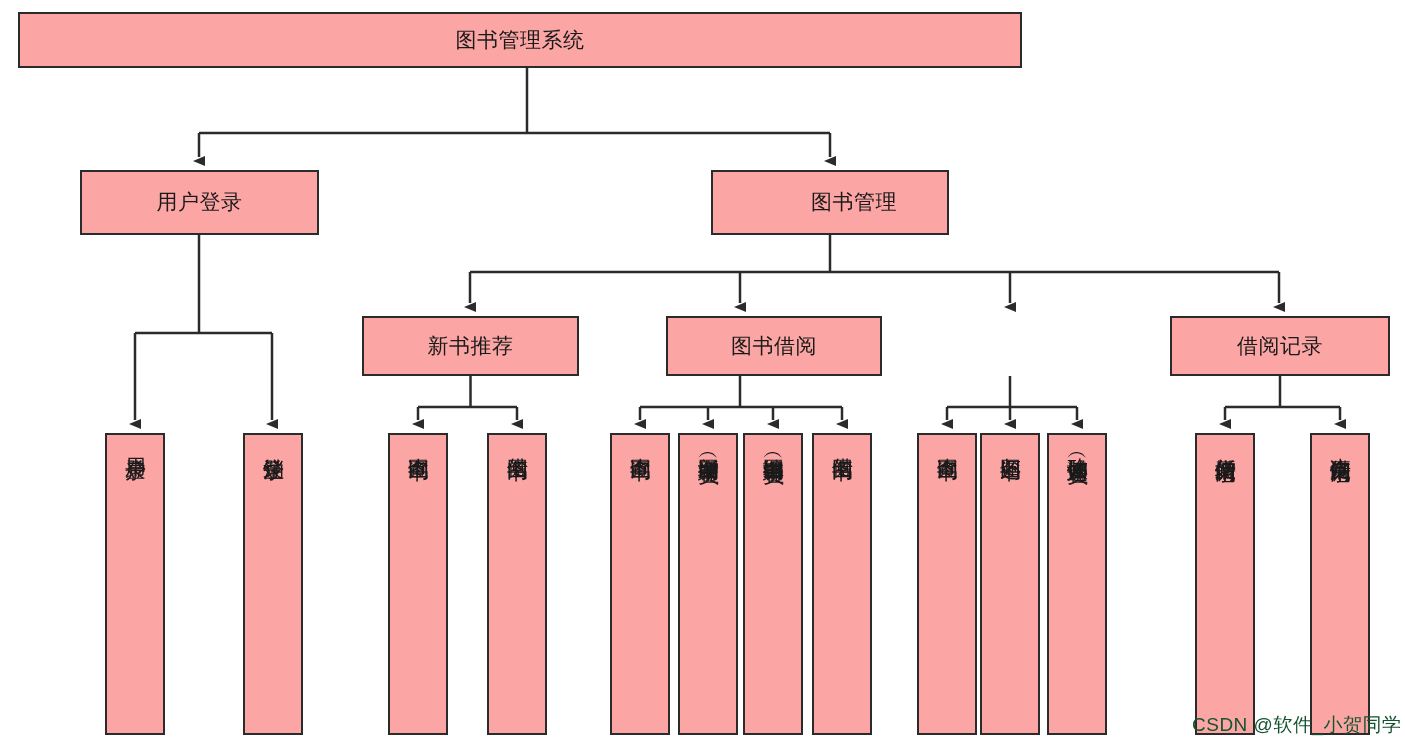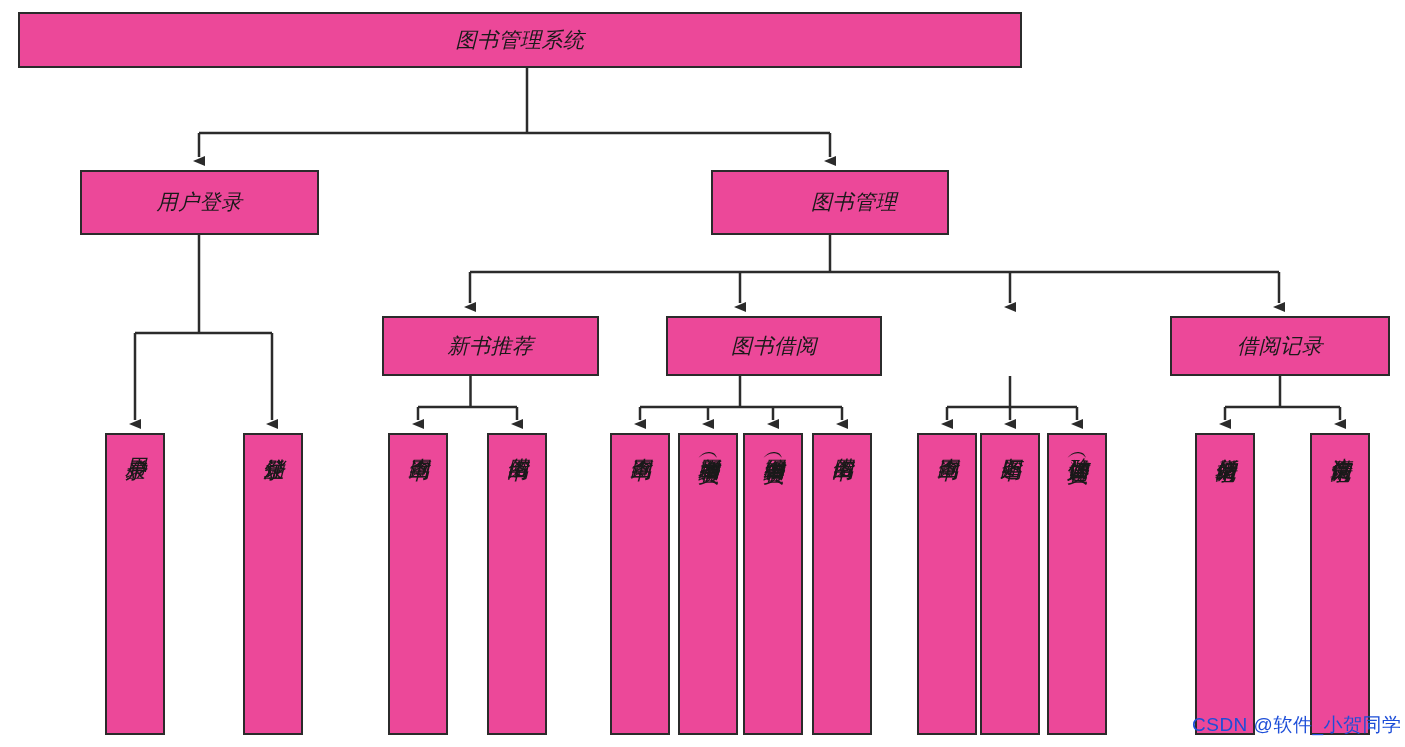--- a/index.html
+++ b/index.html
@@ -20,27 +20,26 @@
   svg#edges {
     position: absolute;
     left: 0;
     top: 0;
     width: 1405px;
     height: 747px;
   }
   .node {
     position: absolute;
     box-sizing: border-box;
-    background: #ec4899;
+    background: #fca5a5;
     border: 2px solid #2b2b2b;
     display: flex;
     align-items: center;
     justify-content: center;
     color: #1a1a1a;
-    font-style: italic;
   }
   .node .label {
     display: block;
     text-align: center;
     line-height: 1.25;
     letter-spacing: 0.5px;
   }
   .node.horiz .label {
     font-size: 21px;
     writing-mode: horizontal-tb;
@@ -119,21 +118,21 @@
     <span class="label">图书管理系统</span>
   </div>
 
   <div class="node horiz" id="n-l2-0" style="left: 80px; top: 170px; width: 239px; height: 65px;">
     <span class="label">用户登录</span>
   </div>
   <div class="node horiz" id="n-l2-1" style="left: 711px; top: 170px; width: 238px; height: 65px; padding-left: 48px;">
     <span class="label">图书管理</span>
   </div>
 
-  <div class="node horiz" id="n-l3-0" style="left: 382px; top: 316px; width: 217px; height: 60px;">
+  <div class="node horiz" id="n-l3-0" style="left: 362px; top: 316px; width: 217px; height: 60px;">
     <span class="label">新书推荐</span>
   </div>
   <div class="node horiz" id="n-l3-1" style="left: 666px; top: 316px; width: 216px; height: 60px;">
     <span class="label">图书借阅</span>
   </div>
   <div class="node horiz" id="n-l3-3" style="left: 1170px; top: 316px; width: 220px; height: 60px;">
     <span class="label">借阅记录</span>
   </div>
 
   <div class="node vert" id="n-leaf-0" style="left: 105px; top: 433px; width: 60px; height: 302px;">
@@ -169,15 +168,15 @@
   <div class="node vert" id="n-leaf-10" style="left: 1047px; top: 433px; width: 60px; height: 302px;">
     <span class="label">确认归还（管理员）</span>
   </div>
   <div class="node vert" id="n-leaf-11" style="left: 1195px; top: 433px; width: 60px; height: 302px;">
     <span class="label">新增借阅记录</span>
   </div>
   <div class="node vert" id="n-leaf-12" style="left: 1310px; top: 433px; width: 60px; height: 302px;">
     <span class="label">查询借阅记录</span>
   </div>
 
-  <div class="watermark" id="wm" style="left: 1192px; top: 712px; color: #1d4ed8;">CSDN @软件_小贺同学</div>
+  <div class="watermark" id="wm" style="left: 1192px; top: 712px; color: #14532d;">CSDN @软件_小贺同学</div>
 
 </div>
 
 </body></html>

